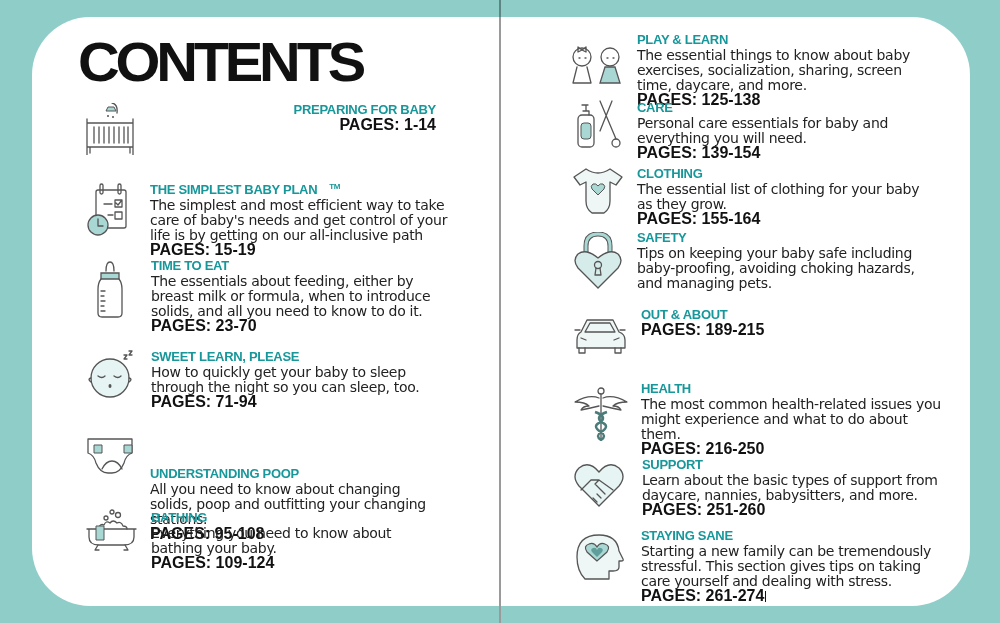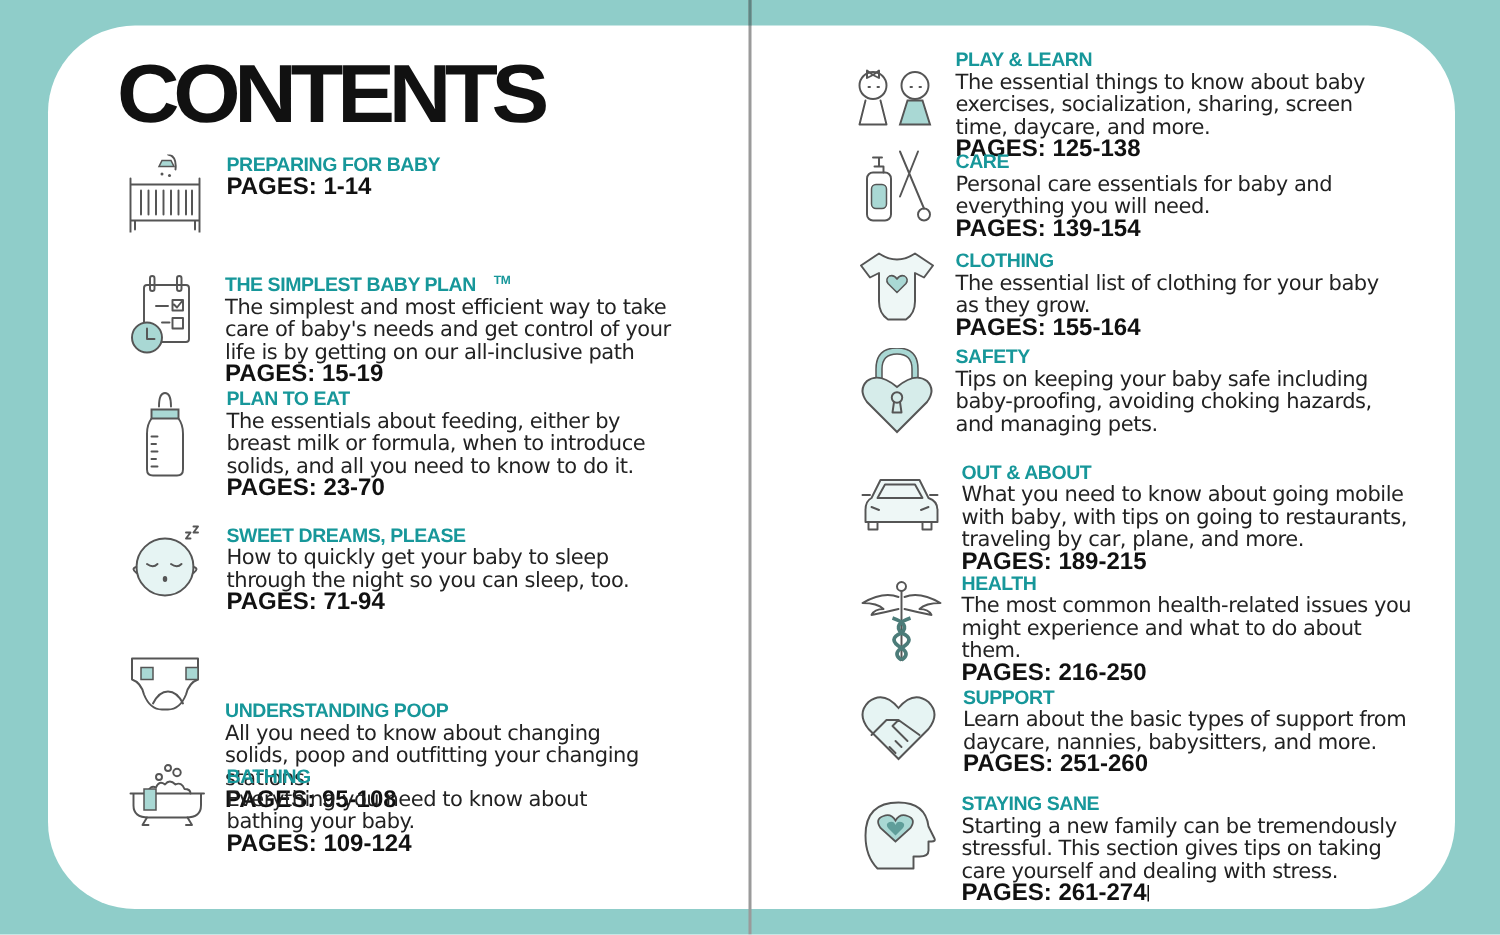--- a/index.html
+++ b/index.html
@@ -33,21 +33,21 @@
   <div class="icon" style="top:3px;">
     <svg width="52" height="52" viewBox="0 0 52 52">
       <path class="stk" d="M3 16 V52 M49 16 V52 M3 20 H49 M3 44 H49 M6 44 V50 M46 44 V50"></path>
       <path class="stk" d="M10 24 V40 M15 24 V40 M20 24 V40 M25 24 V40 M30 24 V40 M35 24 V40 M40 24 V40 M44 24 V40"></path>
       <path class="stk" d="M28 0 q6 1 5 10"></path>
       <path class="tl" d="M22 8 h10 l-2 -4 h-6z" stroke="#555" stroke-width="1"></path>
       <circle cx="24" cy="13" r="1" fill="#555"></circle>
         <circle cx="29" cy="14" r="1" fill="#555"></circle>
     </svg>
   </div>
-  <div class="text" style="left:67px;top:2px;width:285px;">
+  <div class="text" style="left:67px;top:2px;width:285px;text-align:right;">
     <div class="head">PREPARING FOR BABY</div>
     <div class="pages">PAGES: 1-14</div>
   </div>
 </div>
 
 <div class="entry" style="left:84px;top:178px;">
   <div class="icon" style="top:4px;">
     <svg width="52" height="56" viewBox="0 0 52 56">
       <rect class="stk" x="12" y="8" width="30" height="38" rx="2"></rect>
       <rect class="stk" x="16" y="2" width="3" height="10" rx="1.5"></rect>
@@ -67,38 +67,38 @@
 <div class="entry" style="left:84px;top:257px;">
   <div class="icon" style="top:2px;">
     <svg width="52" height="62" viewBox="0 0 52 62">
       <path class="stk" d="M22 12 q0 -9 4 -9 q4 0 4 9"></path>
       <path class="tl" d="M17 14 h18 v6 h-18z" stroke="#555" stroke-width="1.3"></path>
       <path class="stk" d="M17 20 q-3 4 -3 10 V54 q0 4 4 4 h16 q4 0 4 -4 V30 q0 -6 -3 -10"></path>
       <path class="stk" d="M17 32 h4 M17 37 h3 M17 42 h4 M17 47 h3 M17 52 h4"></path>
     </svg>
   </div>
   <div class="text" style="left:67px;top:1px;width:285px;">
-    <div class="head">PLAN TO EAT</div>
+    <div class="head">TIME TO EAT</div>
     <div class="desc">The essentials about feeding, either by breast milk or formula, when to introduce solids, and all you need to know to do it.</div>
     <div class="pages">PAGES: 23-70</div>
   </div>
 </div>
 
 <div class="entry" style="left:84px;top:348px;">
   <div class="icon">
     <svg width="56" height="56" viewBox="0 0 56 56">
       <circle cx="26" cy="30" r="19" fill="#e6f4f3" stroke="#555" stroke-width="1.3"></circle>
       <path class="stk" d="M7 30 q-4 1 0 4 M45 30 q4 1 0 4"></path>
       <path class="stk" d="M14 28 q4 3 7 0 M30 28 q4 3 7 0"></path>
       <ellipse cx="26" cy="38" rx="1.5" ry="2" fill="#555"></ellipse>
       <path class="stk" d="M40 7 h3 l-3 4 h3 M45 3 h3 l-3 4 h3"></path>
     </svg>
   </div>
   <div class="text" style="left:67px;top:1px;width:290px;">
-    <div class="head">SWEET DREAMS, PLEASE</div>
+    <div class="head">SWEET LEARN, PLEASE</div>
     <div class="desc">How to quickly get your baby to sleep through the night so you can sleep, too.</div>
     <div class="pages">PAGES: 71-94</div>
   </div>
 </div>
 
 <div class="entry" style="left:84px;top:425px;">
   <div class="icon" style="top:6px;">
     <svg width="52" height="50" viewBox="0 0 52 50">
       <path class="stk" d="M10 8 H48 V22 q-6 2 -8 10 q-4 10 -12 10 h-4 q-8 0 -12 -10 q-2 -8 -8 -10 V8z"></path>
       <path class="tl" d="M10 14 h8 v8 h-8z M40 14 h8 v8 h-8z" stroke="#555" stroke-width="1"></path>
@@ -199,21 +199,20 @@
 <div class="entry" style="left:573px;top:306px;">
   <div class="icon" style="top:10px;">
     <svg width="56" height="40" viewBox="0 0 56 40">
       <path d="M8 16 l6 -12 h26 l6 12 q6 2 6 8 v8 h-48 v-8 q0 -6 4 -8z" fill="#eef7f6" stroke="#555" stroke-width="1.3" stroke-linejoin="round"></path>
       <path class="stk" d="M12 16 l5 -9 h20 l5 9z"></path>
       <path class="stk" d="M2 14 h5 M47 14 h5 M8 22 l5 2 M46 22 l-5 2 M6 32 v5 h6 v-5 M42 32 v5 h6 v-5"></path>
     </svg>
   </div>
   <div class="text" style="left:68px;top:1px;width:300px;">
     <div class="head">OUT &amp; ABOUT</div>
-    <div class="desc">What you need to know about going mobile with baby, with tips on going to restaurants, traveling by car, plane, and more.</div>
     <div class="pages">PAGES: 189-215</div>
   </div>
 </div>
 
 <div class="entry" style="left:573px;top:380px;">
   <div class="icon" style="top:6px;">
     <svg width="56" height="56" viewBox="0 0 56 56">
       <circle class="stk" cx="28" cy="5" r="3"></circle>
       <path class="stk" d="M28 8 V54"></path>
       <path class="stk" d="M26 12 q-10 -4 -24 4 q10 0 14 4 q-6 0 -8 4 q10 -2 18 -4 M30 12 q10 -4 24 4 q-10 0 -14 4 q6 0 8 4 q-10 -2 -18 -4"></path>

